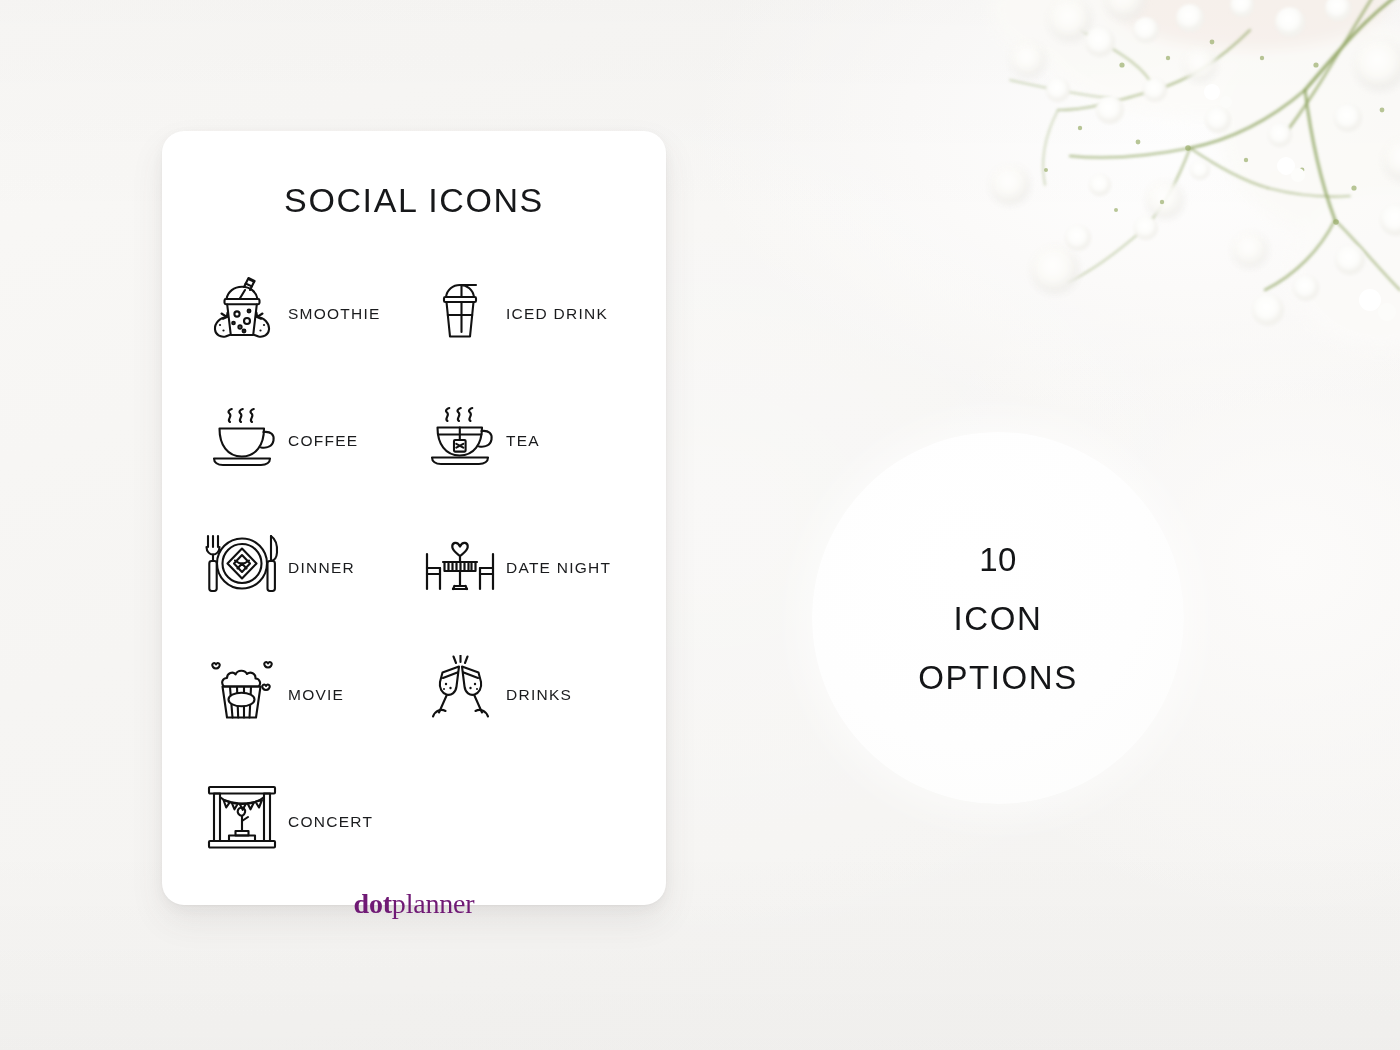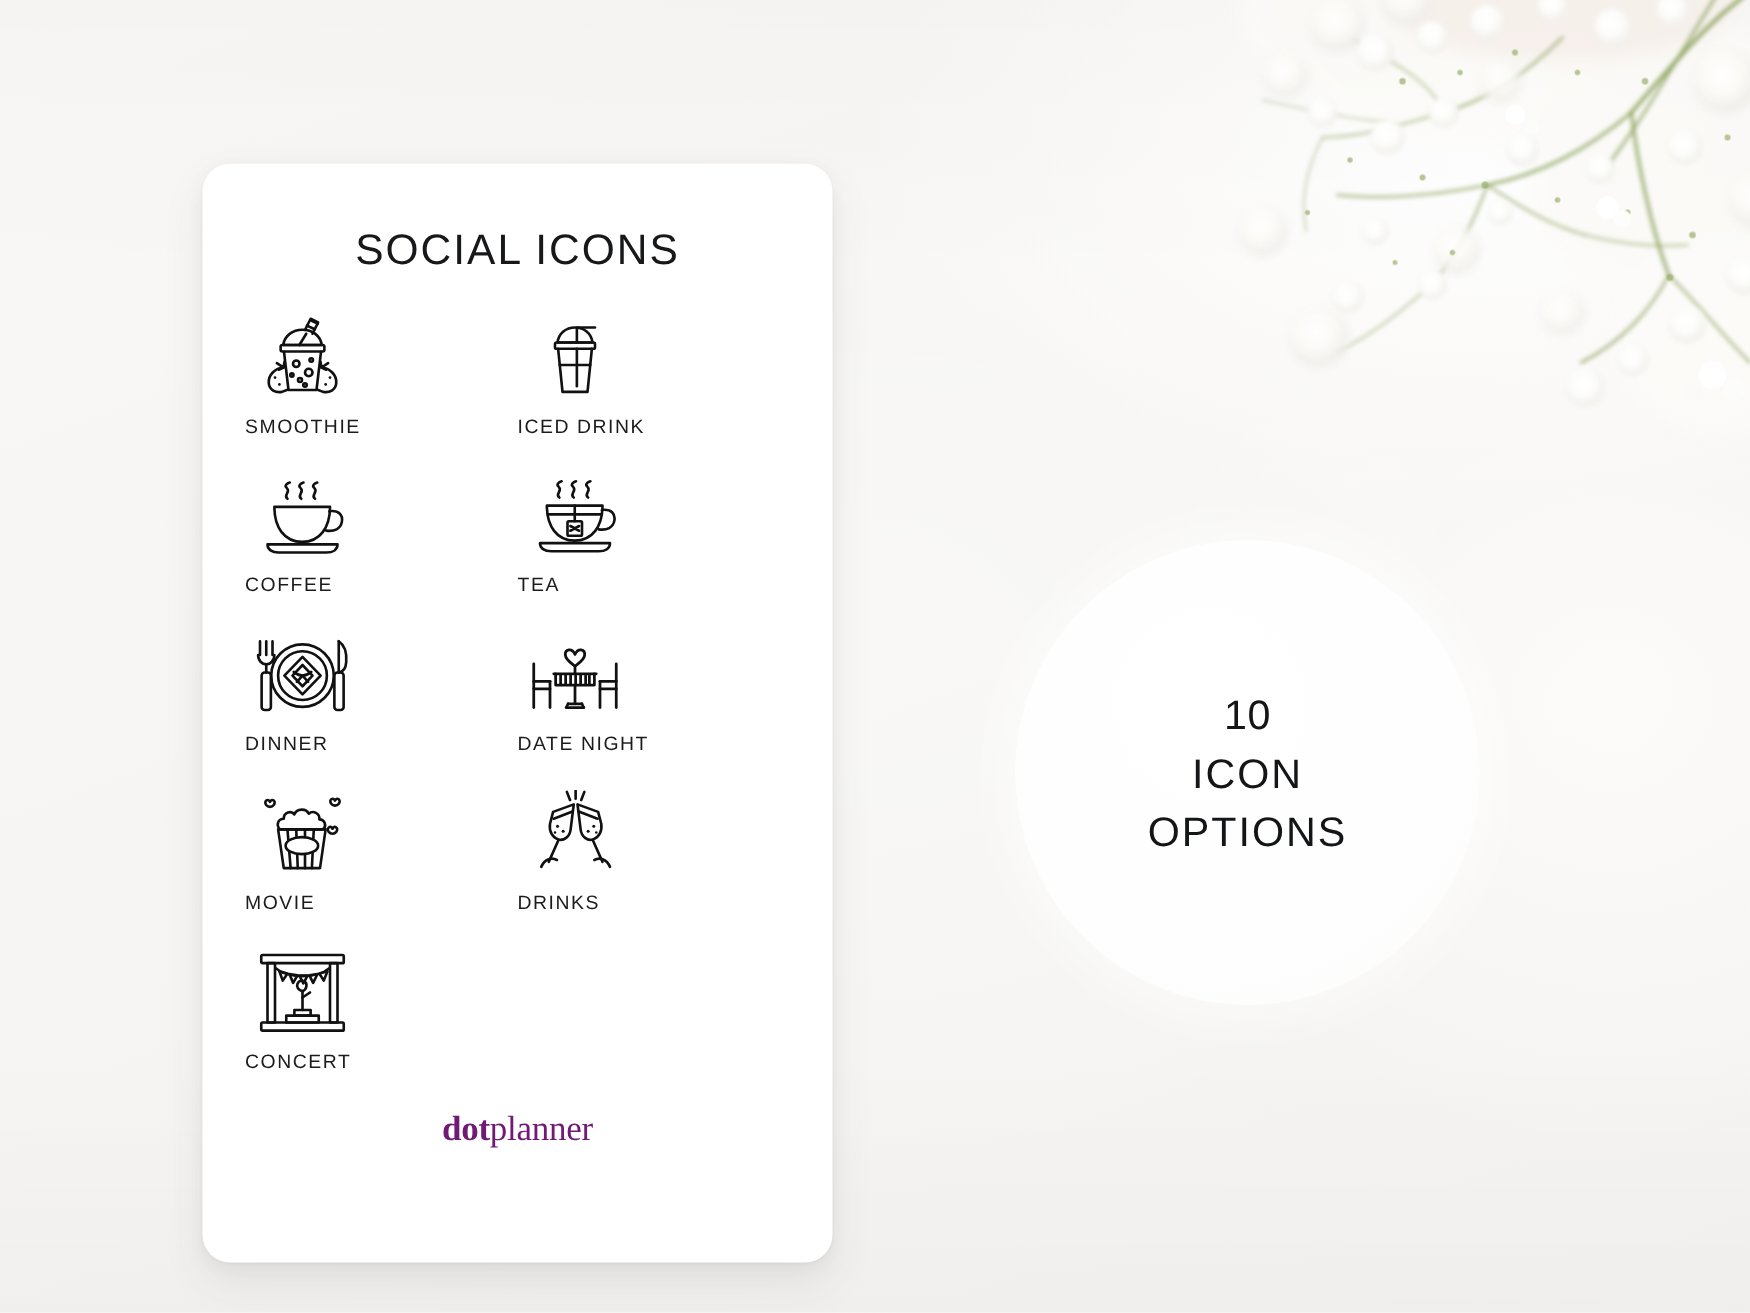--- a/index.html
+++ b/index.html
@@ -46,21 +46,21 @@
     pointer-events: none;
   }
   #flowers svg { width: 100%; height: 100%; display: block; }
 
   
   #card {
     position: absolute;
     left: 162px;
     top: 131px;
     width: 504px;
-    height: 879px;
+    height: 774px;
     background: #ffffff;
     border-radius: 22px;
     box-shadow:
       0 16px 34px rgba(80, 75, 70, 0.085),
       0 4px 12px rgba(80, 75, 70, 0.05),
       0 1px 2px rgba(80, 75, 70, 0.04);
     padding: 44px 34px 0 34px;
     display: flex;
     flex-direction: column;
     align-items: center;
@@ -81,22 +81,22 @@
     width: 100%;
     display: grid;
     grid-template-columns: 1fr 1fr;
     row-gap: 0px;
     column-gap: 0px;
   }
 
   .icon-cell {
     height: 127px;
     display: flex;
-    flex-direction: column;
-    align-items: flex-start;
+    flex-direction: row;
+    align-items: center;
     justify-content: flex-start;
     padding-top: 6px;
   }
 
   .icon-art {
     height: 76px;
     width: 92px;
     display: flex;
     align-items: center;
     justify-content: center;
@@ -131,21 +131,21 @@
     top: 432px;
     width: 372px;
     height: 372px;
     border-radius: 50%;
     background: radial-gradient(circle at 42% 36%, #ffffff 0%, #fefefe 55%, #fcfcfb 100%);
     box-shadow: 0 0 42px 12px rgba(255,255,255,0.55);
     display: flex;
     flex-direction: column;
     align-items: center;
     justify-content: center;
-    gap: 14px;
+    gap: 26px;
   }
 
   .badge-line {
     font-weight: 300;
     color: #141517;
     line-height: 1;
     letter-spacing: 1.1px;
   }
   #badge-count { font-size: 33px; letter-spacing: 0.5px; }
   #badge-word1 { font-size: 33px; letter-spacing: 1.6px; }

